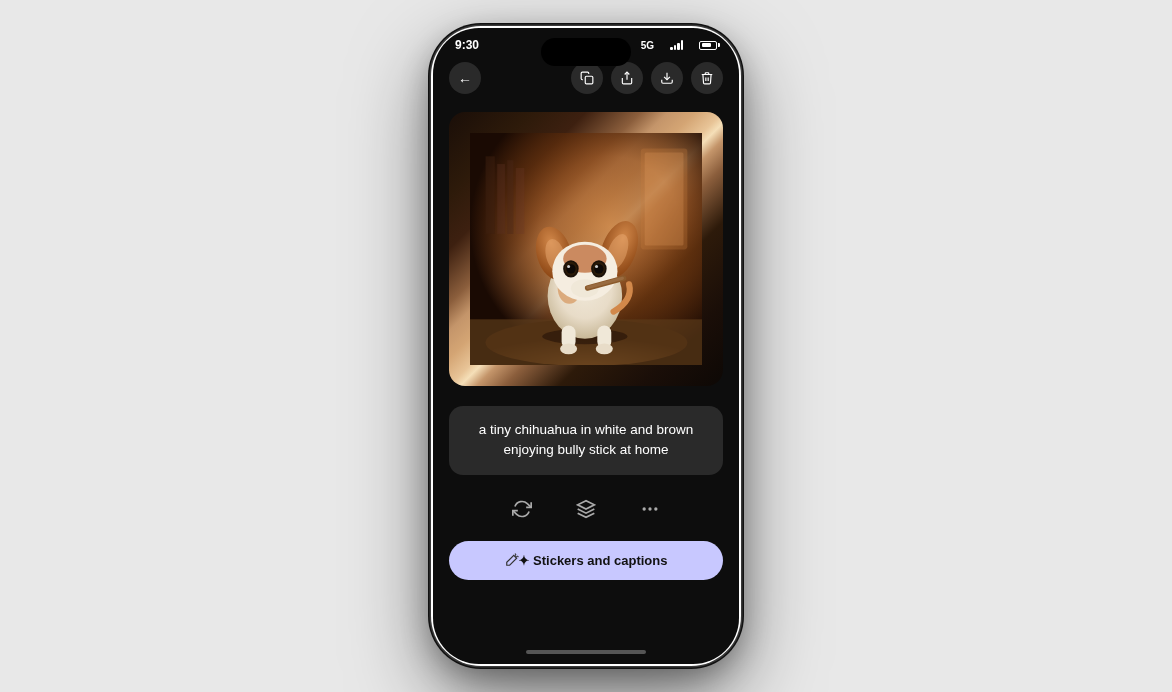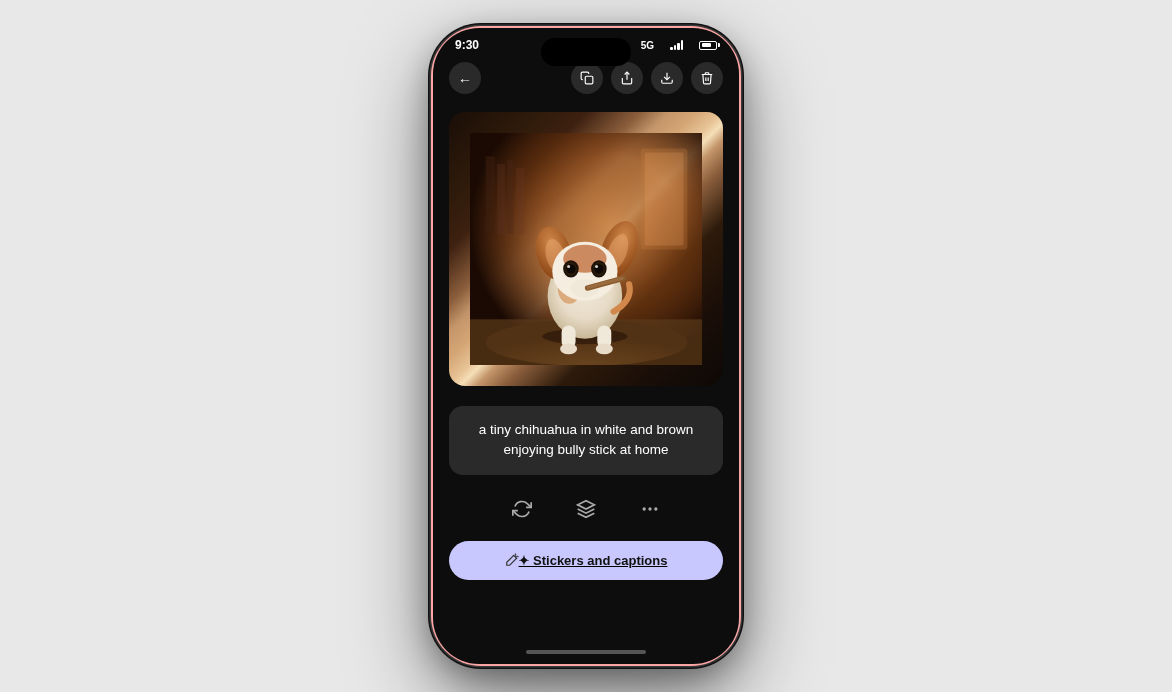--- a/index.html
+++ b/index.html
@@ -11,21 +11,21 @@
       display: flex;
       align-items: center;
       justify-content: center;
       font-family: -apple-system, BlinkMacSystemFont, 'Helvetica Neue', sans-serif;
       overflow: hidden;
     }
 
     .phone-outer {
       width: 310px;
       height: 640px;
-      background: #fca5a5;
+      background: #ffffff;
       border-radius: 50px;
       position: relative;
       box-shadow:
         0 0 0 1.5px #3a3a3a,
         0 0 0 3px #111,
         0 30px 80px rgba(0,0,0,0.5),
         0 10px 30px rgba(0,0,0,0.3);
       display: flex;
       flex-direction: column;
       overflow: hidden;
@@ -272,21 +272,20 @@
       border-radius: 30px;
       padding: 12px 0;
       width: 100%;
       display: flex;
       align-items: center;
       justify-content: center;
       gap: 0;
       cursor: pointer;
       margin-bottom: 12px;
       flex-shrink: 0;
-      text-decoration: underline;
     }
 
     .stickers-btn-text {
       color: #111;
       font-size: 13px;
       font-weight: 600;
     }
 
     .home-indicator {
       width: 120px;

